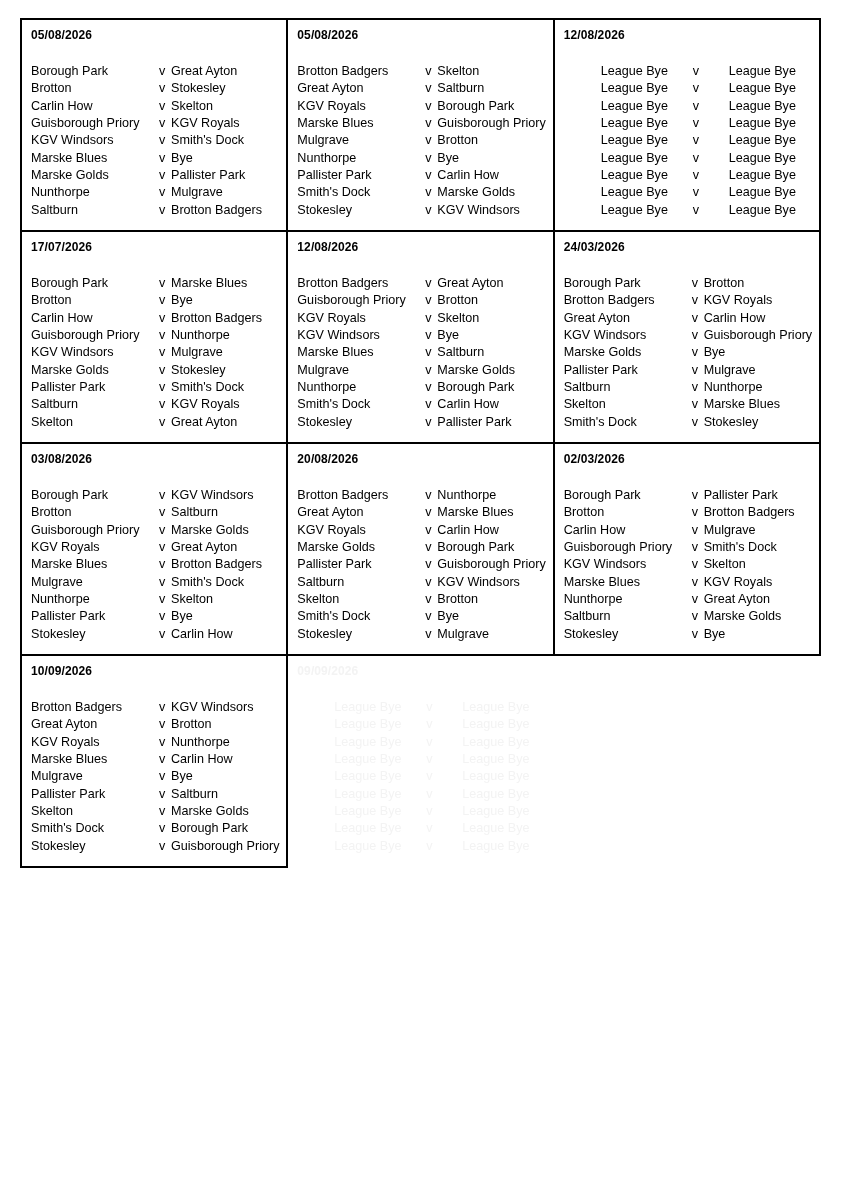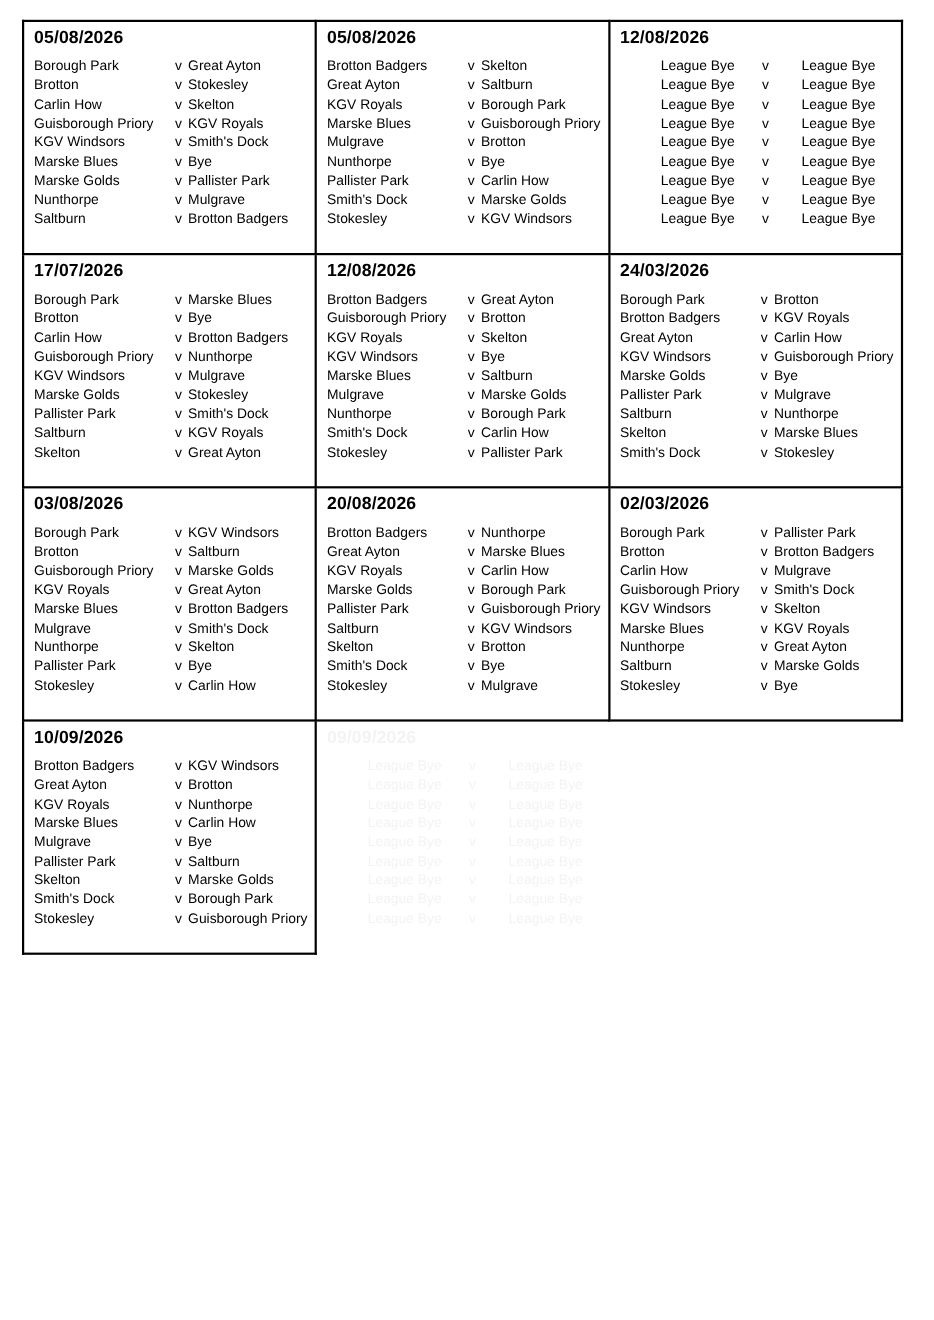--- a/index.html
+++ b/index.html
@@ -48,31 +48,31 @@
 
   .cell-inner {
     position: relative;
     width: 100%;
     height: 100%;
     box-sizing: border-box;
     padding: 7px 0 0 0;
   }
 
   .date-header {
-    font-size: 16px;
+    font-size: 12px;
     font-weight: bold;
     color: #000000;
     padding-left: 9px;
     letter-spacing: 0.1px;
     line-height: 16px;
     white-space: nowrap;
   }
 
   .fixtures {
-    margin-top: 9px;
+    margin-top: 20px;
     padding-left: 9px;
     text-align: center;
   }
 
   .fixture-row {
     display: block;
     position: relative;
     height: 17.35px;
     line-height: 17.35px;
     font-size: 12.6px;

